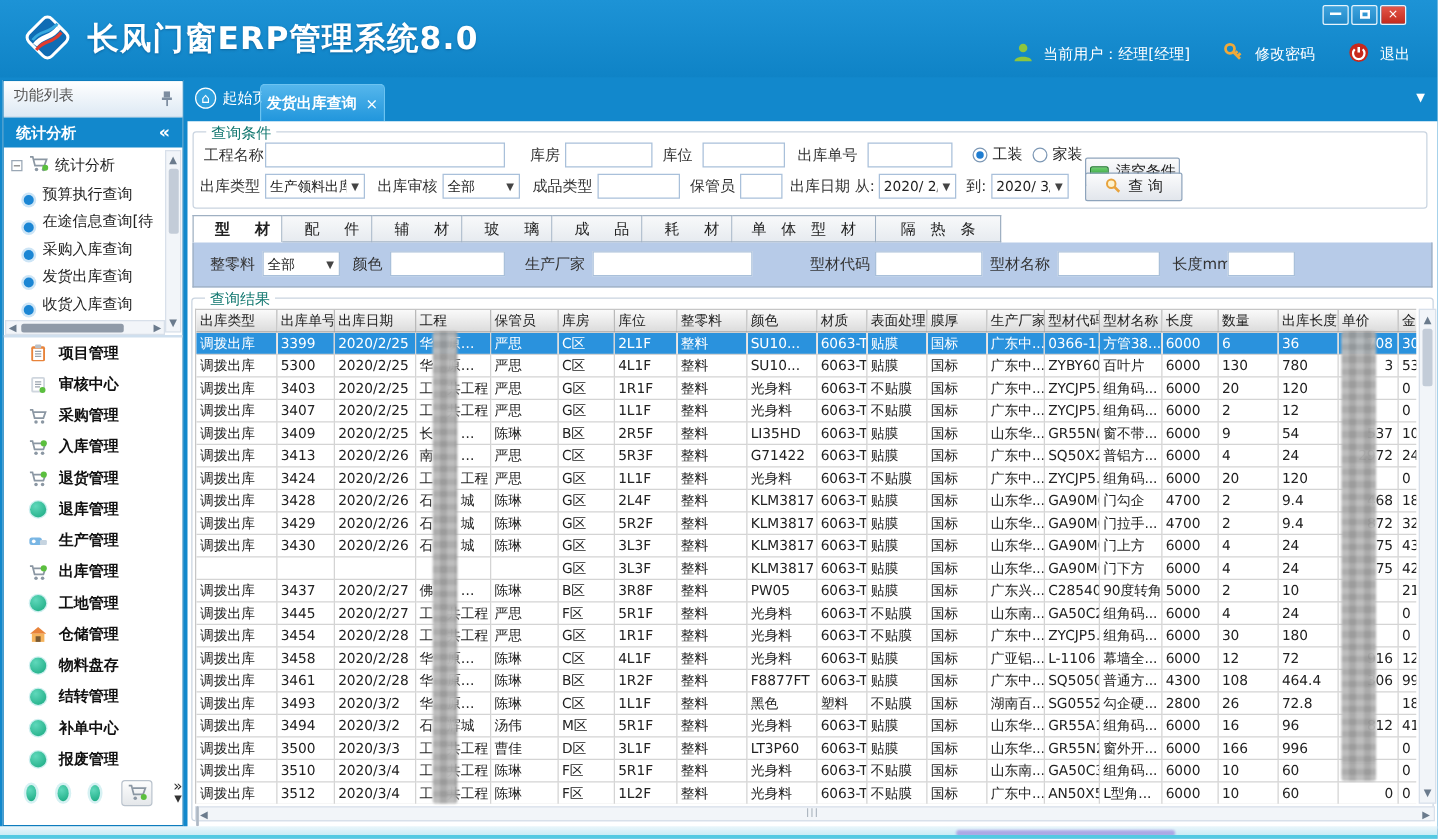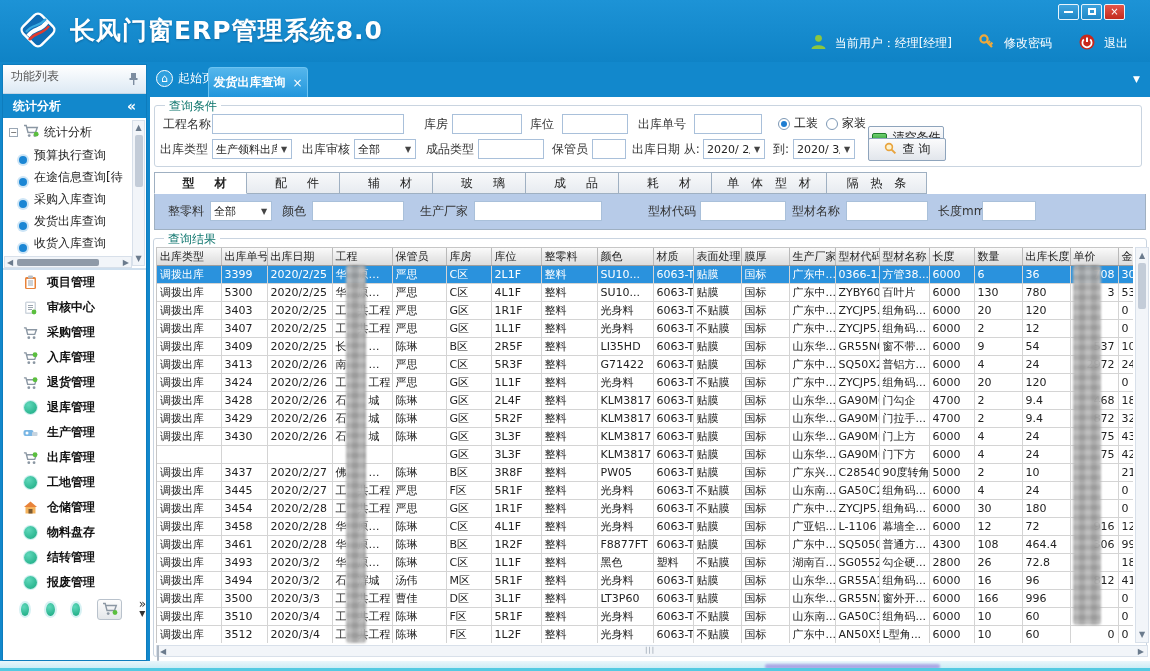--- a/index.html
+++ b/index.html
@@ -66,21 +66,21 @@
   .radio{position:absolute;display:flex;align-items:center;gap:4px;cursor:pointer}
   .rdot{width:12px;height:12px;border-radius:50%;border:1px solid #7d98b5;background:#fff;display:inline-flex;align-items:center;justify-content:center}
   .rdot.on i{width:6px;height:6px;border-radius:50%;background:#1f7dd1;display:block}
   .btn{position:absolute;height:23px;border:1px solid #8ea4bc;border-radius:2px;background:linear-gradient(#fbfbfc,#e2e6ec);
        display:flex;align-items:center;justify-content:center;gap:6px;cursor:pointer;font-size:12px;color:#222}
   #clear-icon{width:15px;height:9px;border-radius:2px;background:linear-gradient(#6ed06e,#2c9c3a);border:1px solid #1d7a2a}
 
   
   #mat-tabs{position:absolute;left:4px;top:75px;display:flex}
   .mat-tab{height:22px;border:1px solid #9fb0c2;border-left:none;background:linear-gradient(#f8f9fa,#e7ebf0);
-           display:flex;align-items:center;justify-content:center;letter-spacing:8px;padding-left:16px;cursor:pointer;width:93px;white-space:nowrap}
+           display:flex;align-items:center;justify-content:center;letter-spacing:8px;padding-left:16px;cursor:pointer;width:72px;white-space:nowrap}
   .mat-tab:first-child{border-left:1px solid #9fb0c2}
   .mat-tab:nth-child(7){width:115px;letter-spacing:4px;padding-left:4px}
   .mat-tab:nth-child(8){width:100px;letter-spacing:4px;padding-left:4px}
   .mat-tab.active{background:#fff;border-bottom:1px solid #fff;font-weight:bold}
   #filter-row{position:absolute;left:4px;top:97px;width:992px;height:36px;background:#b7cbe8;border:1px solid #9fb0c2;border-top:none}
 
   
   #results-box{position:absolute;left:3px;top:141px;width:994px;height:419px}
   #table-wrap{position:absolute;left:2px;top:8px;width:977px;height:396px;overflow:hidden;border-left:1px solid #c6c6c6;border-top:1px solid #c6c6c6}
   table{border-collapse:collapse;table-layout:fixed;font-size:11px}
@@ -322,20 +322,26 @@
       <div class="module-item">
         <span class="mod-ic">
           <span class="icon-dot"></span>
         </span>
         <span>结转管理</span>
       </div>
       <div class="module-item">
         <span class="mod-ic">
           <span class="icon-dot"></span>
         </span>
+        <span>补单中心</span>
+      </div>
+      <div class="module-item">
+        <span class="mod-ic">
+          <span class="icon-dot"></span>
+        </span>
         <span>报废管理</span>
       </div>
     </div>
 
   <div id="mod-footer">
     <span class="footer-dot"></span>
     <span class="footer-dot"></span>
     <span class="footer-dot"></span>
     <span id="footer-cart-btn">
       <svg width="16" height="14" viewBox="0 0 16 14">

